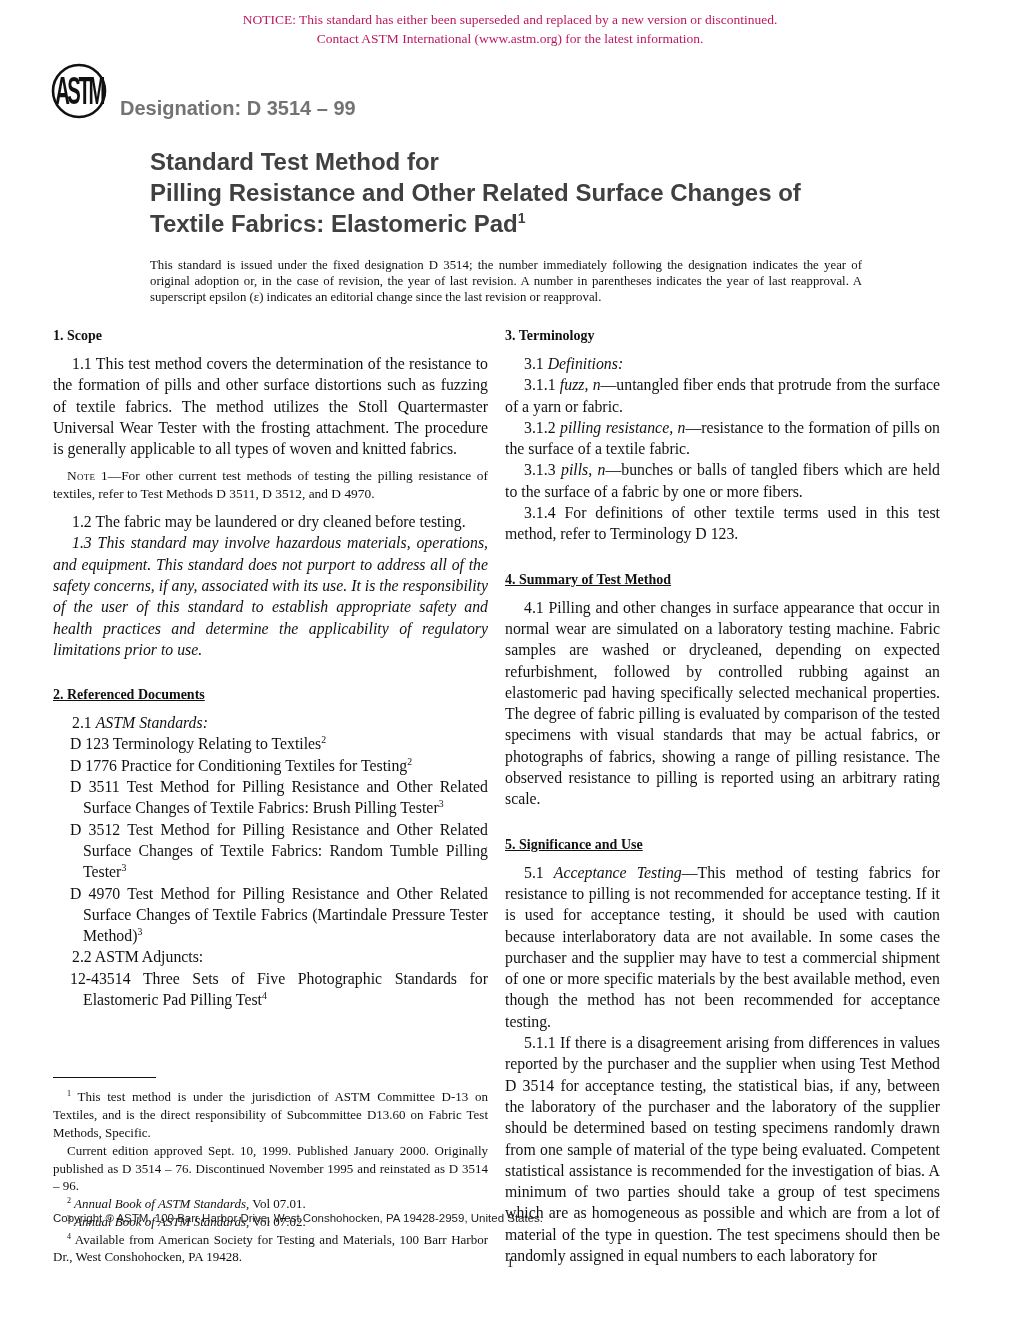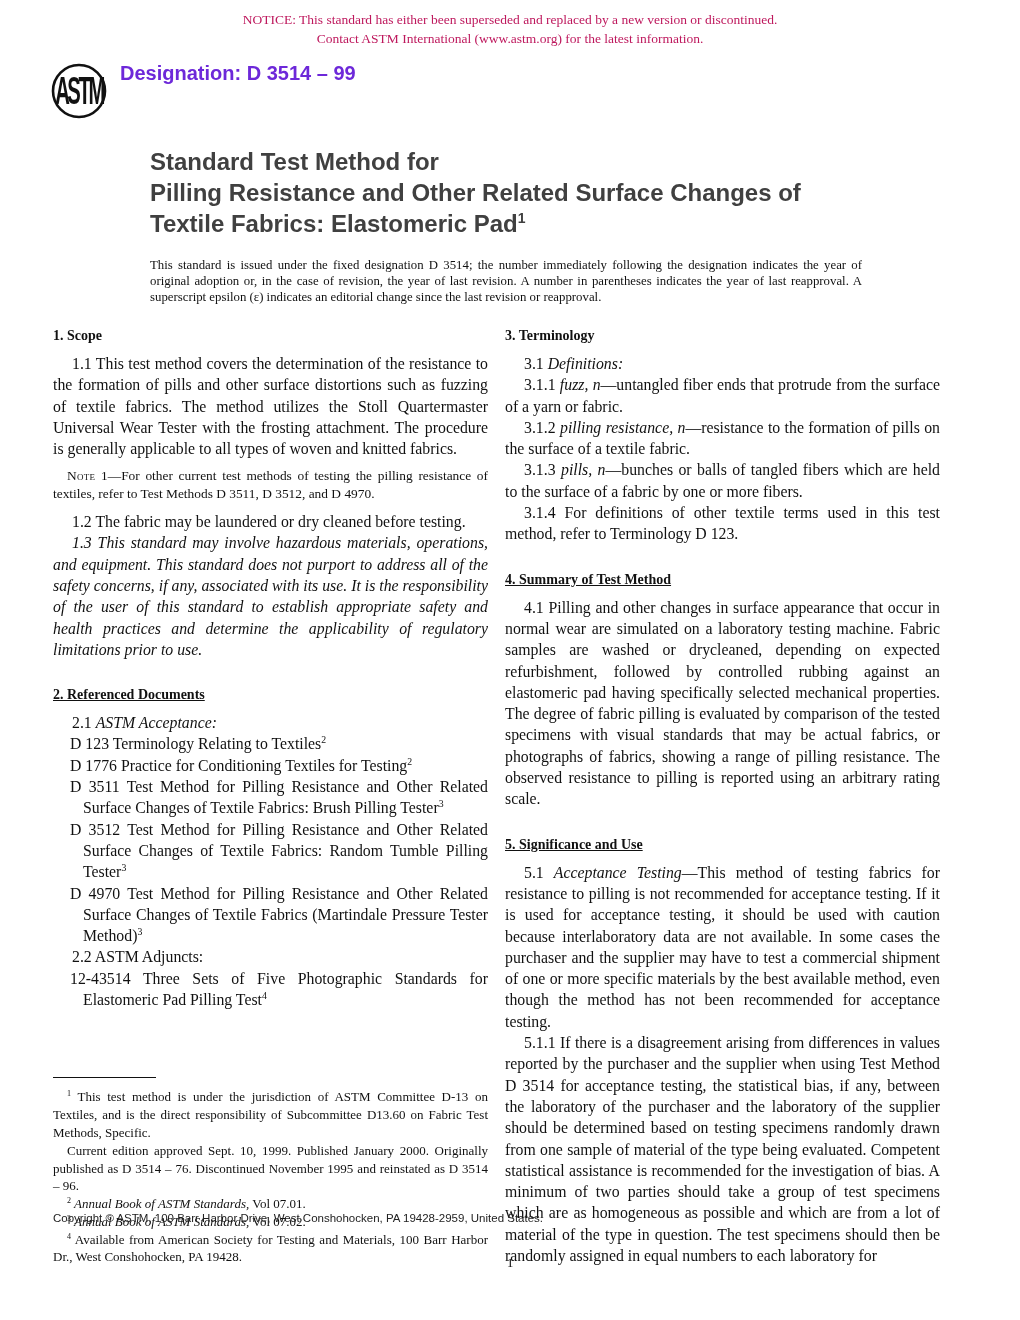--- a/index.html
+++ b/index.html
@@ -18,29 +18,29 @@
     text-align:center;
     color:#be185d;
     font-size:13.5px;
     line-height:19px;
     font-family:"Liberation Serif", serif;
   }
   
   .header {
     margin:14px 0 0 50px;
     display:flex;
-    align-items:flex-start;
+    align-items:flex-end;
     gap:12px;
   }
   .logo svg { display:block; }
   .designation {
     font-family:"Liberation Sans", sans-serif;
     font-weight:bold;
     font-size:20px;
-    color:#6d28d9;
+    color:#737373;
   }
   
   .title-block {
     margin:26px 0 18px 150px;
     width:720px;
     font-family:"Liberation Sans", sans-serif;
     font-weight:bold;
     font-size:24px;
     line-height:31px;
     color:#404040;
@@ -160,21 +160,21 @@
   <div class="columns">
 
     <div class="col col-left">
       <h2 class="sec">1. Scope</h2>
       <p class="body-p">1.1 This test method covers the determination of the resistance to the formation of pills and other surface distortions such as fuzzing of textile fabrics. The method utilizes the Stoll Quartermaster Universal Wear Tester with the frosting attachment. The procedure is generally applicable to all types of woven and knitted fabrics.</p>
       <p class="note"><span class="smallcaps">Note</span><span> 1—For other current test methods of testing the pilling resistance of textiles, refer to Test Methods D 3511, D 3512, and D 4970.</span></p>
       <p class="body-p">1.2 The fabric may be laundered or dry cleaned before testing.</p>
       <p class="body-p italic-p">1.3 This standard may involve hazardous materials, operations, and equipment. This standard does not purport to address all of the safety concerns, if any, associated with its use. It is the responsibility of the user of this standard to establish appropriate safety and health practices and determine the applicability of regulatory limitations prior to use.</p>
 
       <h2 class="sec later">2. Referenced Documents</h2>
-      <p class="sub-head"><span>2.1 </span><i>ASTM Acceptance:</i></p>
+      <p class="sub-head"><span>2.1 </span><i>ASTM Standards:</i></p>
       <p class="ref"><span>D 123 Terminology Relating to Textiles</span><sup>2</sup></p>
       <p class="ref"><span>D 1776 Practice for Conditioning Textiles for Testing</span><sup>2</sup></p>
       <p class="ref"><span>D 3511 Test Method for Pilling Resistance and Other Related Surface Changes of Textile Fabrics: Brush Pilling Tester</span><sup>3</sup></p>
       <p class="ref"><span>D 3512 Test Method for Pilling Resistance and Other Related Surface Changes of Textile Fabrics: Random Tumble Pilling Tester</span><sup>3</sup></p>
       <p class="ref"><span>D 4970 Test Method for Pilling Resistance and Other Related Surface Changes of Textile Fabrics (Martindale Pressure Tester Method)</span><sup>3</sup></p>
       <p class="sub-head">2.2 ASTM Adjuncts:</p>
       <p class="ref"><span>12-43514 Three Sets of Five Photographic Standards for Elastomeric Pad Pilling Test</span><sup>4</sup></p>
 
       <div class="footnotes">
         <div class="fn-rule"></div>

